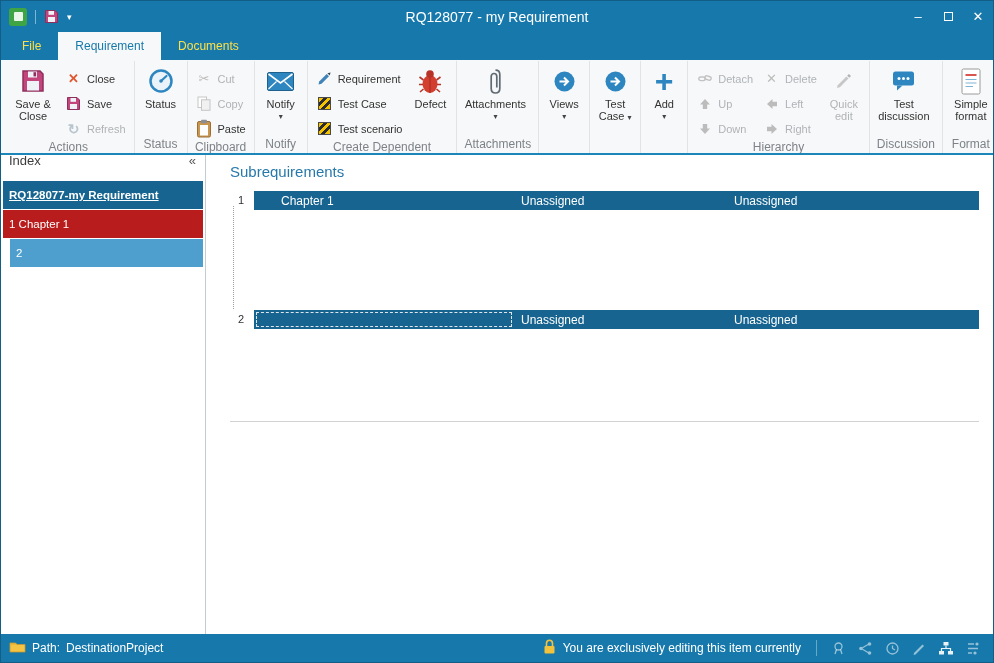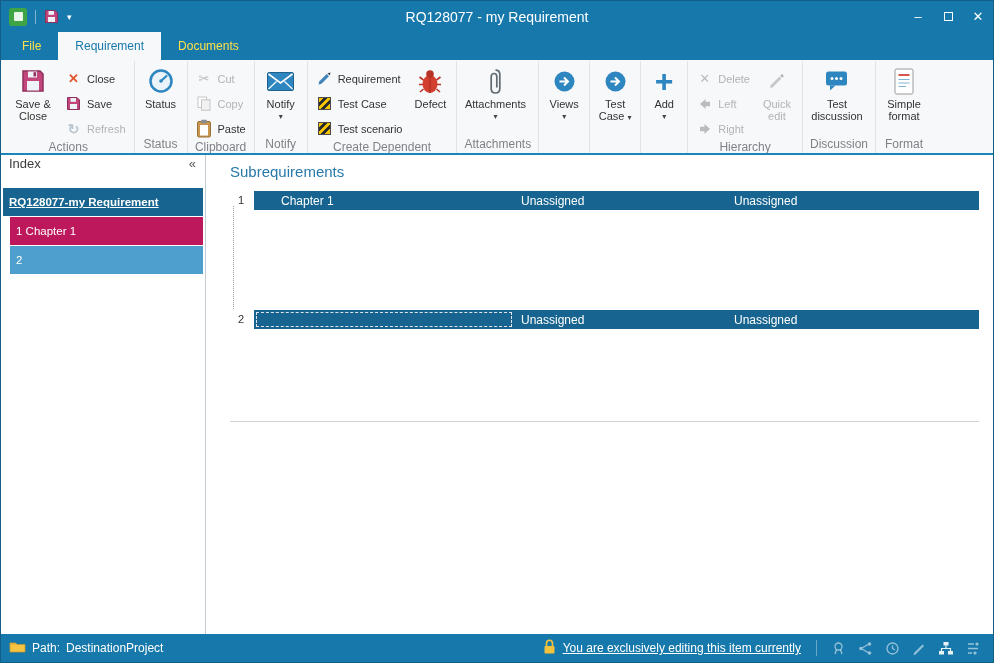--- a/index.html
+++ b/index.html
@@ -39,47 +39,47 @@
   .caret{font-size:8px;line-height:7px;color:#444;}
   .glyph-x{color:#e0572f;font-weight:bold;font-size:13px;line-height:13px;}
   .glyph-gray{color:#bcbcbc;font-size:13px;line-height:13px;}
   .glyph-refresh{color:#b9c6cf;font-size:14px;line-height:14px;font-weight:bold;}
   .hazard{width:13px;height:13px;border:1px solid #4a4a4a;background:repeating-linear-gradient(135deg,#f5c400 0 3px,#2b2b2b 3px 6px);}
   .big-plus{font-size:32px;font-weight:bold;color:#2e86c1;line-height:26px;}
 
   
   .main{flex:1;display:flex;min-height:0;background:#fff;}
   .sidebar{flex:0 0 205px;border-right:1px solid #c3ccd2;display:flex;flex-direction:column;background:#fff;}
-  .sidebar-header{height:33px;display:flex;align-items:center;justify-content:space-between;padding:0 9px 16px 8px;font-size:13px;color:#3c3c3c;}
+  .sidebar-header{height:26px;display:flex;align-items:center;justify-content:space-between;padding:0 9px 16px 8px;font-size:13px;color:#3c3c3c;}
   .collapse-btn{font-size:13px;color:#555;cursor:pointer;}
   .tree{padding:0 2px;}
   .tree-item{color:#fff;font-size:11.5px;padding:8px 6px;margin-bottom:1px;cursor:pointer;white-space:nowrap;overflow:hidden;}
   .tree-item.root{background:#16648f;font-weight:bold;text-decoration:underline;}
-  .tree-item.child{background:#be185d;margin-left:7px;}
+  .tree-item.child{background:#b91c1c;}
   .tree-item.selected{background:#4f9fce;margin-left:7px;}
 
   .content{flex:1;position:relative;padding:8px 14px 0 24px;background:#fff;overflow:hidden;}
   .content-title{color:#2779ab;font-size:15px;margin-bottom:11px;}
   .tree-dotline{position:absolute;left:27px;top:50px;height:120px;border-left:1px dotted #9aa0a5;}
   .subreq-row{display:flex;align-items:flex-start;position:relative;z-index:1;}
   .row-num{width:24px;font-size:11px;color:#333;padding-top:3px;text-align:left;padding-left:8px;background:#fff;}
   .row-bar{flex:1;height:19px;background:#16648f;display:flex;color:#fff;font-size:12px;align-items:center;cursor:pointer;}
   .bar-title{width:267px;padding-left:27px;display:flex;align-items:center;}
   .bar-col{width:213px;}
   .bar-col:last-child{flex:1;}
   .editing-box{height:15px;width:256px;margin-left:2px;border:1px dashed #dfe5ea;display:flex;align-items:center;cursor:text;}
   .row-space1{height:100px;cursor:text;}
   .row-space2{height:92px;cursor:text;}
   .divider{border-top:1px solid #d2d2d2;}
 
   
   .statusbar{flex:0 0 28px;background:#1779ab;display:flex;align-items:center;color:#fff;font-size:12px;padding:0 10px 0 8px;gap:6px;}
   .sb-left{display:flex;align-items:center;gap:6px;}
   .sb-right{margin-left:auto;display:flex;align-items:center;gap:7px;}
-  .sb-msg{margin-right:4px;text-decoration:underline;}
+  .sb-msg{margin-right:4px;}
   .sb-sep{width:1px;height:16px;background:rgba(255,255,255,.35);margin:0 4px;}
   .sb-icon{width:20px;height:20px;display:flex;align-items:center;justify-content:center;cursor:pointer;}
 </style>
 </head>
 <body>
 
 <div class="window">
 
   <div class="titlebar">
     <div class="qat">
@@ -308,20 +308,47 @@
           <span class="caret">▾</span>
         </div>
       </div>
       <div class="rgroup-label"></div>
     </div>
 
     <div class="rgroup">
       <div class="rgroup-body">
         <div class="btncol">
           <div class="smallbtn disabled">
+            <span class="sicon">
+              <svg width="14" height="13">
+                  <rect x="0.8" y="5" width="6.4" height="3.6" rx="1.8" fill="none" stroke="#c2c2c2" stroke-width="1.4"></rect>
+                  <rect x="6.8" y="4.2" width="6.4" height="3.6" rx="1.8" fill="none" stroke="#c2c2c2" stroke-width="1.4" transform="rotate(18 10 6)"></rect>
+                </svg>
+            </span>
+            <span>Detach</span>
+          </div>
+          <div class="smallbtn disabled">
+            <span class="sicon">
+              <svg width="12" height="12">
+                  <path d="M6 1 L11 6.5 H8.2 V11 H3.8 V6.5 H1 Z" fill="#bcbcbc"></path>
+                </svg>
+            </span>
+            <span>Up</span>
+          </div>
+          <div class="smallbtn disabled">
+            <span class="sicon">
+              <svg width="12" height="12">
+                  <path d="M6 1 L11 6.5 H8.2 V11 H3.8 V6.5 H1 Z" fill="#bcbcbc" transform="rotate(180 6 6)"></path>
+                </svg>
+            </span>
+            <span>Down</span>
+          </div>
+        </div>
+        <div class="btncol">
+          <div class="smallbtn disabled">
             <span class="sicon glyph-gray">✕</span>
             <span>Delete</span>
           </div>
           <div class="smallbtn disabled">
             <span class="sicon">
               <svg width="12" height="12">
                   <path d="M6 1 L11 6.5 H8.2 V11 H3.8 V6.5 H1 Z" fill="#bcbcbc" transform="rotate(-90 6 6)"></path>
                 </svg>
             </span>
             <span>Left</span>

